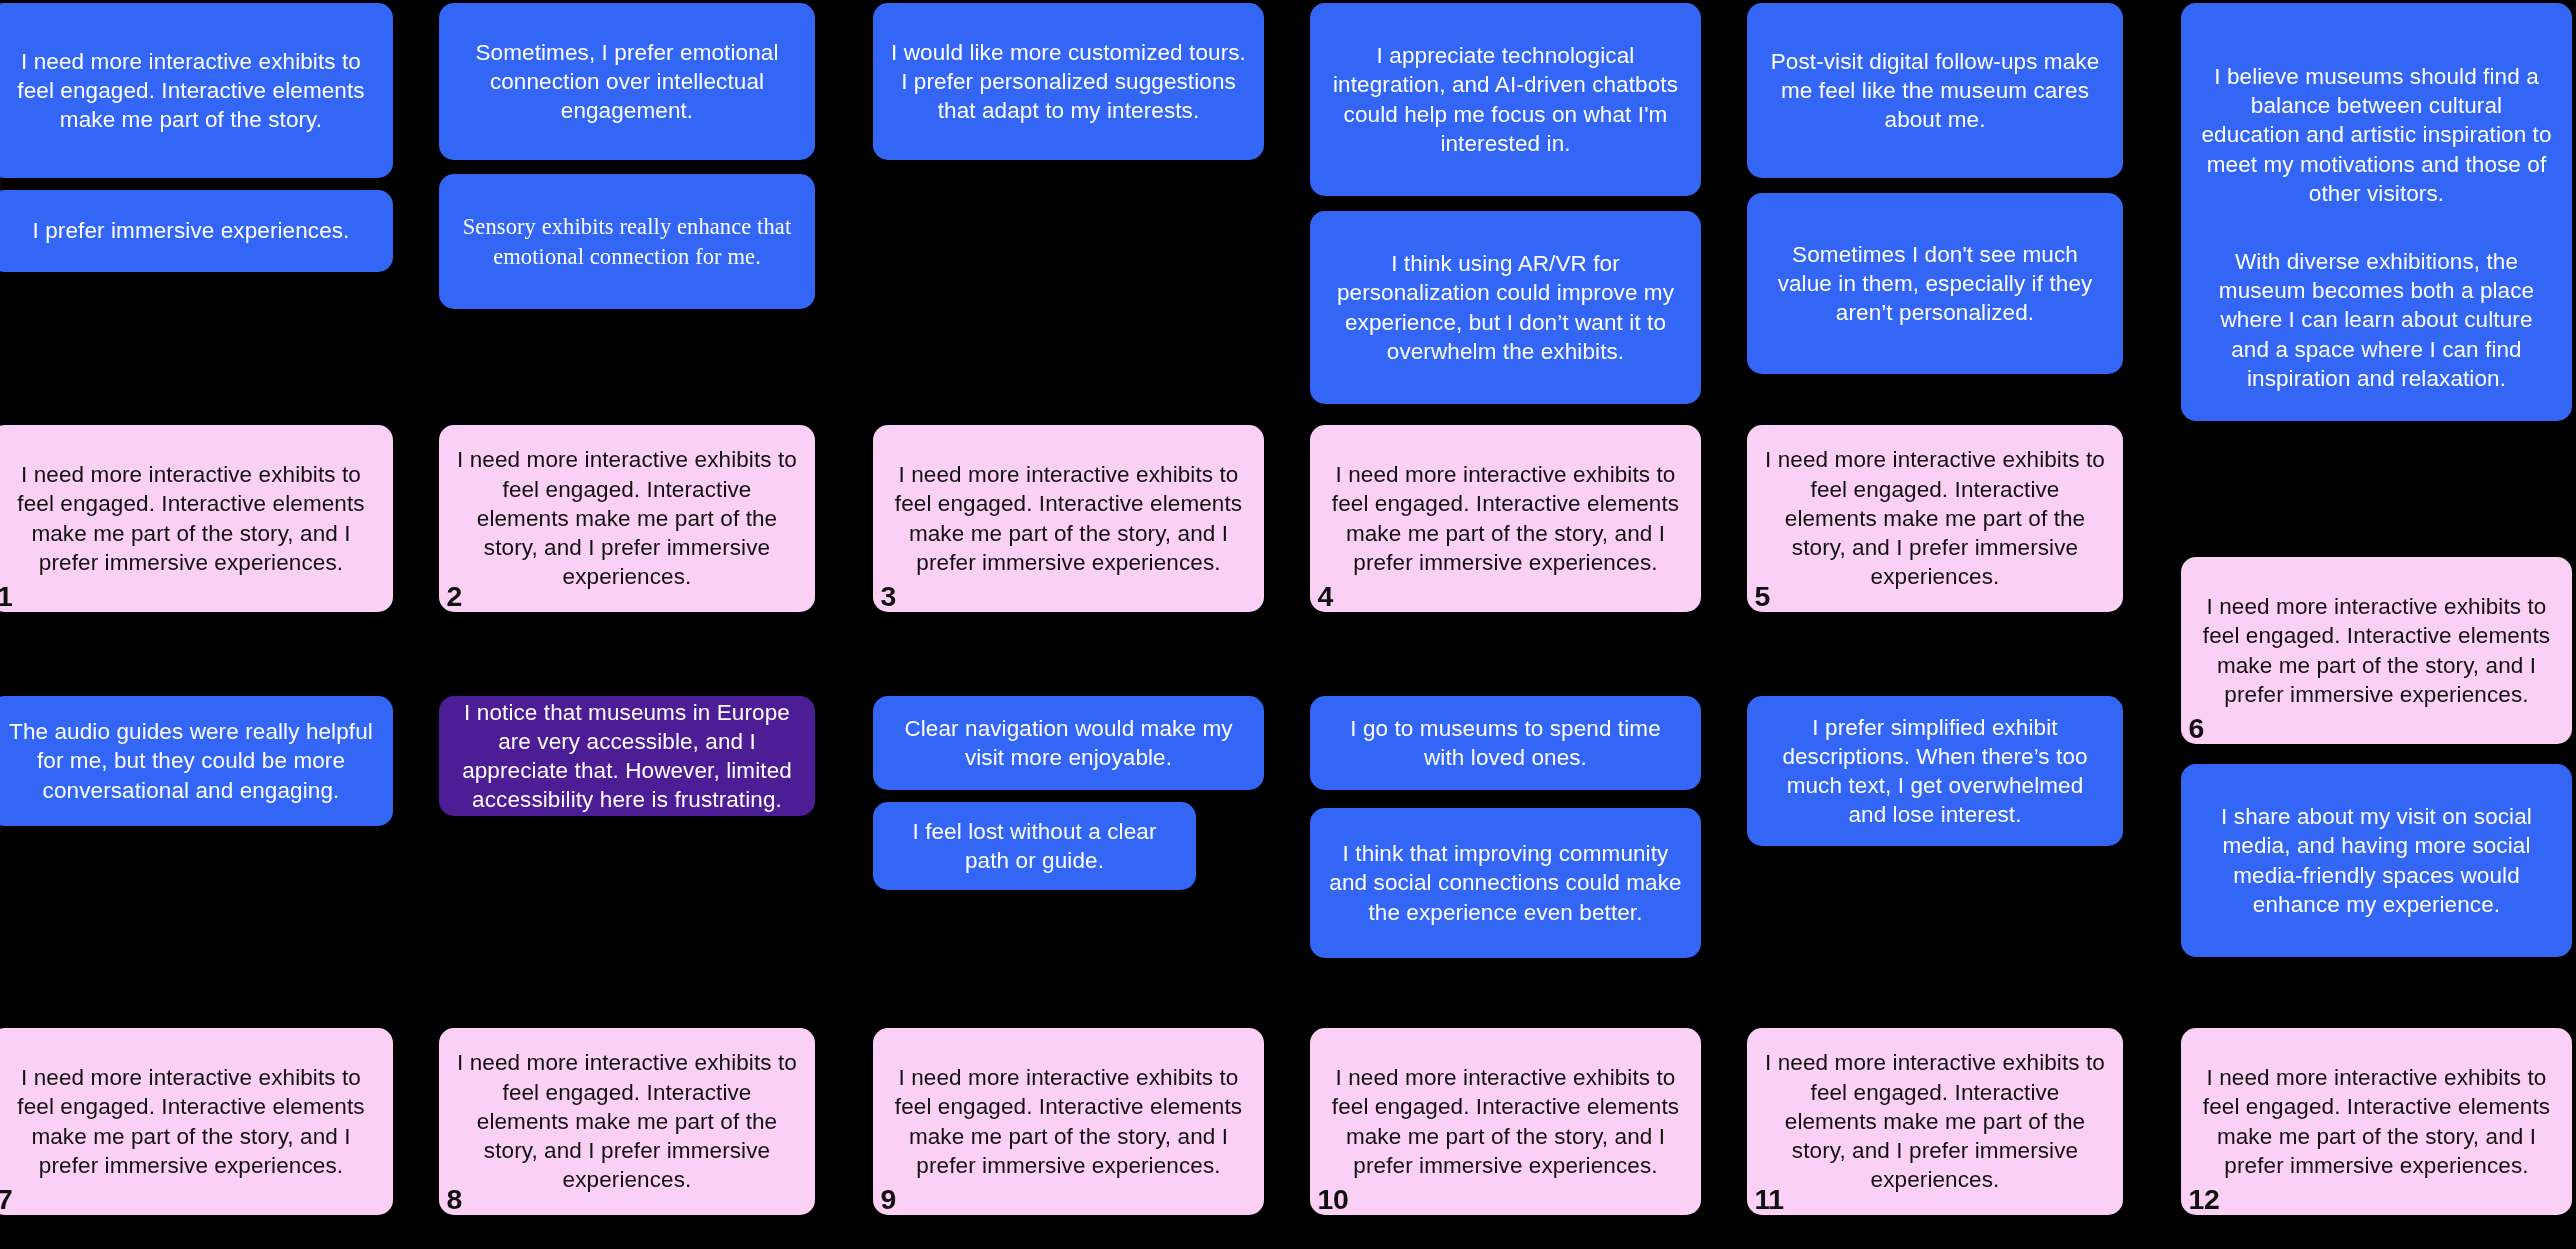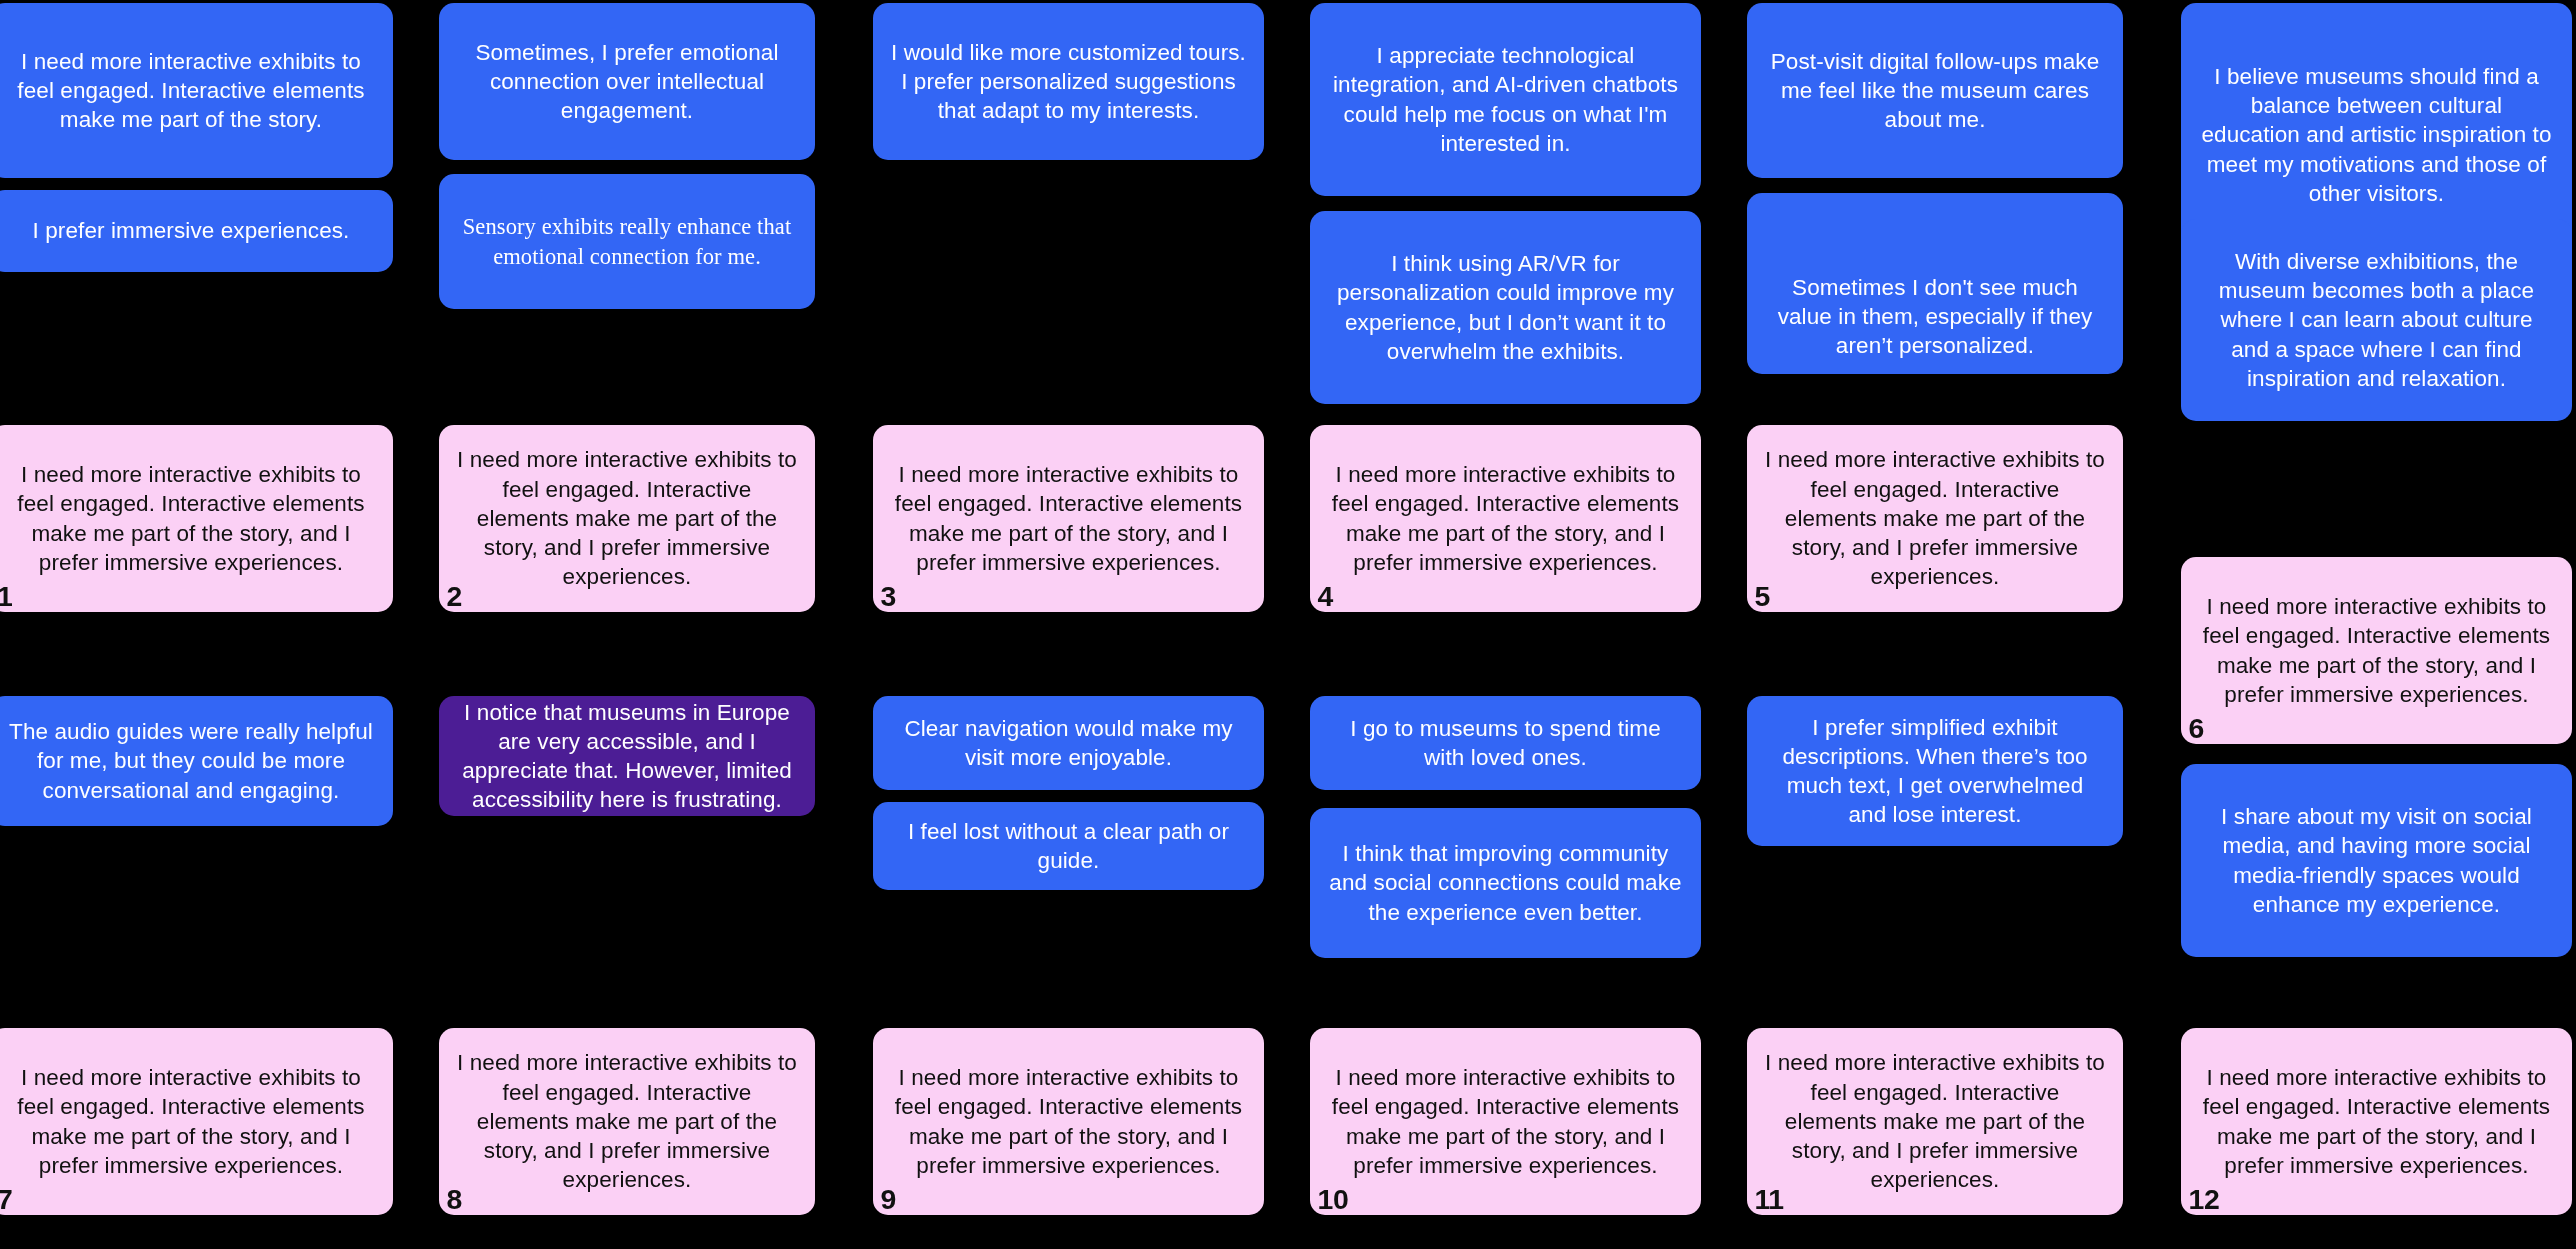--- a/index.html
+++ b/index.html
@@ -98,21 +98,21 @@
     <div class="card blue" style="left: 873px; top: 3px; width: 391px; height: 157px; background: rgb(51, 102, 245); color: rgb(255, 255, 255);">
       <span class="txt">I would like more customized tours. I prefer personalized suggestions that adapt to my interests.</span>
     </div>
     <div class="card pink" style="left: 873px; top: 425px; width: 391px; height: 187px; background: rgb(251, 208, 245); color: rgb(17, 17, 17);">
       <span class="txt">I need more interactive exhibits to feel engaged. Interactive elements make me part of the story, and I prefer immersive experiences.</span>
       <span class="card-number">3</span>
     </div>
     <div class="card blue" style="left: 873px; top: 696px; width: 391px; height: 94px; background: rgb(51, 102, 245); color: rgb(255, 255, 255);">
       <span class="txt">Clear navigation would make my visit more enjoyable.</span>
     </div>
-    <div class="card blue" style="left: 873px; top: 802px; width: 391px; height: 88px; background: rgb(51, 102, 245); color: rgb(255, 255, 255);">
+    <div class="card blue" style="left: 873px; top: 802px; width: 323px; height: 88px; background: rgb(51, 102, 245); color: rgb(255, 255, 255);">
       <span class="txt">I feel lost without a clear path or guide.</span>
     </div>
     <div class="card pink" style="left: 873px; top: 1028px; width: 391px; height: 187px; background: rgb(251, 208, 245); color: rgb(17, 17, 17);">
       <span class="txt">I need more interactive exhibits to feel engaged. Interactive elements make me part of the story, and I prefer immersive experiences.</span>
       <span class="card-number">9</span>
     </div>
     <div class="card blue" style="left: 1310px; top: 3px; width: 391px; height: 193px; background: rgb(51, 102, 245); color: rgb(255, 255, 255);">
       <span class="txt">I appreciate technological integration, and AI-driven chatbots could help me focus on what I'm interested in.</span>
     </div>
     <div class="card blue" style="left: 1310px; top: 211px; width: 391px; height: 193px; background: rgb(51, 102, 245); color: rgb(255, 255, 255);">
@@ -128,21 +128,21 @@
     <div class="card blue" style="left: 1310px; top: 808px; width: 391px; height: 150px; background: rgb(51, 102, 245); color: rgb(255, 255, 255);">
       <span class="txt">I think that improving community and social connections could make the experience even better.</span>
     </div>
     <div class="card pink" style="left: 1310px; top: 1028px; width: 391px; height: 187px; background: rgb(251, 208, 245); color: rgb(17, 17, 17);">
       <span class="txt">I need more interactive exhibits to feel engaged. Interactive elements make me part of the story, and I prefer immersive experiences.</span>
       <span class="card-number">10</span>
     </div>
     <div class="card blue" style="left: 1747px; top: 3px; width: 376px; height: 175px; background: rgb(51, 102, 245); color: rgb(255, 255, 255);">
       <span class="txt">Post-visit digital follow-ups make me feel like the museum cares about me.</span>
     </div>
-    <div class="card blue" style="left: 1747px; top: 193px; width: 376px; height: 181px; background: rgb(51, 102, 245); color: rgb(255, 255, 255); align-items: flex-end;">
+    <div class="card blue" style="left: 1747px; top: 193px; width: 376px; height: 181px; background: rgb(51, 102, 245); color: rgb(255, 255, 255);">
       <span class="txt">Sometimes I don't see much value in them, especially if they aren’t personalized.</span>
     </div>
     <div class="card pink" style="left: 1747px; top: 425px; width: 376px; height: 187px; background: rgb(251, 208, 245); color: rgb(17, 17, 17);">
       <span class="txt">I need more interactive exhibits to feel engaged. Interactive elements make me part of the story, and I prefer immersive experiences.</span>
       <span class="card-number">5</span>
     </div>
     <div class="card blue" style="left: 1747px; top: 696px; width: 376px; height: 150px; background: rgb(51, 102, 245); color: rgb(255, 255, 255);">
       <span class="txt">I prefer simplified exhibit descriptions. When there’s too much text, I get overwhelmed and lose interest.</span>
     </div>
     <div class="card pink" style="left: 1747px; top: 1028px; width: 376px; height: 187px; background: rgb(251, 208, 245); color: rgb(17, 17, 17);">

